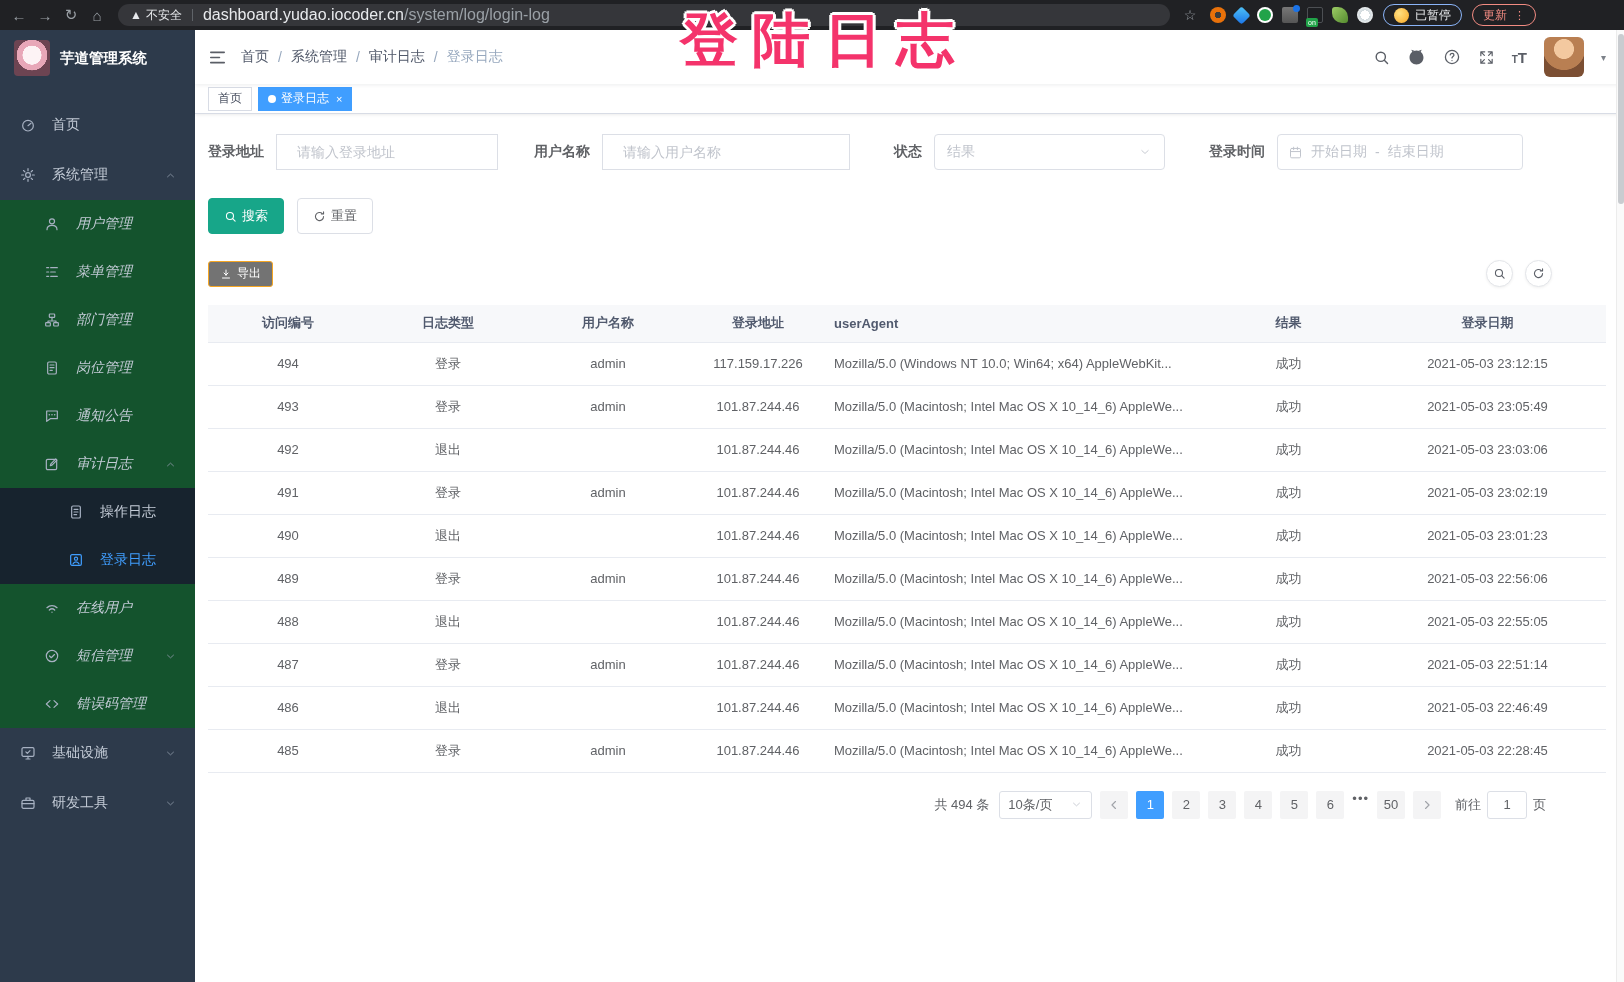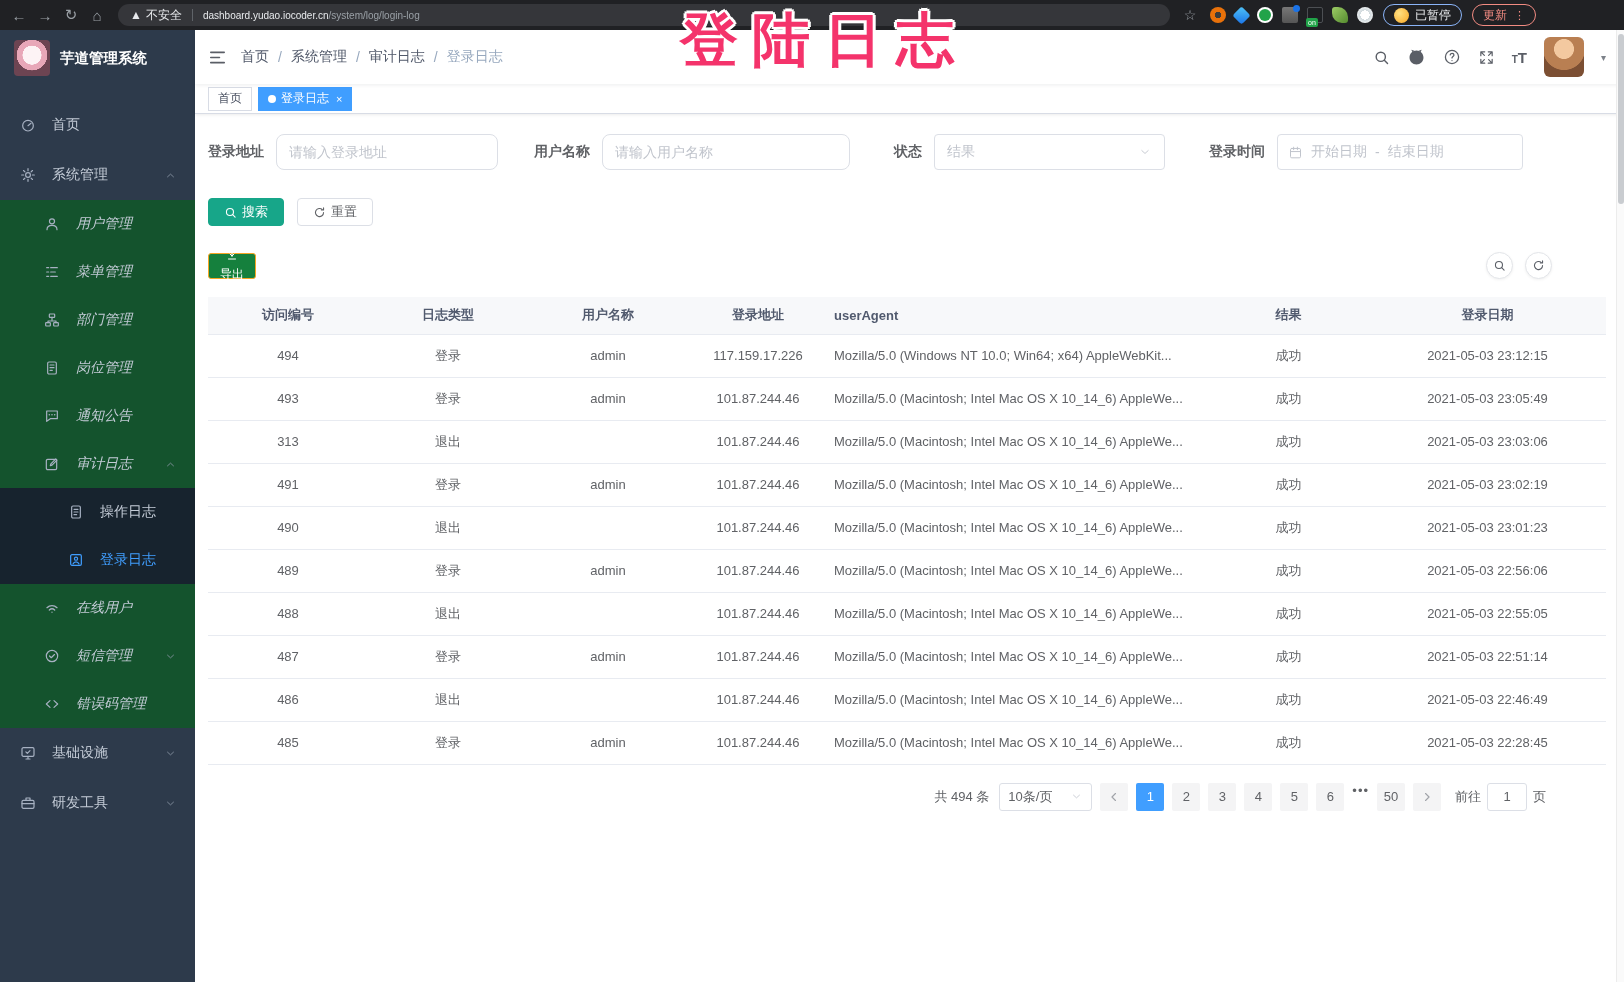--- a/index.html
+++ b/index.html
@@ -5,21 +5,21 @@
   * { margin:0; padding:0; box-sizing:border-box; }
   html,body { width:1624px; height:982px; overflow:hidden; }
   body { font-family:"Liberation Sans","DejaVu Sans",sans-serif; background:#fff; position:relative; }
 
   
   .browser-bar { position:absolute; top:0; left:0; width:1624px; height:30px; background:#202124; display:flex; align-items:center; z-index:5; }
   .bnav { color:#9aa0a6; font-size:15px; width:26px; text-align:center; cursor:pointer; }
   .url-pill { margin-left:8px; height:22px; width:1052px; background:#35363a; border-radius:11px; display:flex; align-items:center; padding:0 12px; }
   .url-warn { color:#e8eaed; font-size:12px; display:flex; align-items:center; gap:4px; }
   .url-divider { width:1px; height:12px; background:#5f6368; margin:0 10px; }
-  .url-text { color:#e8eaed; font-size:10px; white-space:nowrap; }
+  .url-text { color:#e8eaed; font-size:16px; white-space:nowrap; }
   .url-text .host { color:#e8eaed; } .url-text .path { color:#9aa0a6; }
   .star { color:#9aa0a6; font-size:14px; margin-left:10px; width:20px; text-align:center; }
   .ext-row { display:flex; align-items:center; gap:9px; margin-left:10px; }
   .ext { width:16px; height:16px; border-radius:50%; position:relative; cursor:pointer; }
   .ext.orange { background:radial-gradient(circle at 50% 50%, #3c3c3c 28%, #e8710a 30%); }
   .ext.diamond { border-radius:3px; transform:rotate(45deg); background:linear-gradient(135deg,#4fc3f7,#1a73e8); width:13px; height:13px; }
   .ext.greenv { background:#fff; display:flex; align-items:center; justify-content:center; }
   .ext.greenv::after { content:""; width:12px; height:12px; border-radius:50%; background:#21a349; }
   .ext.grid { border-radius:2px; background:linear-gradient(#777,#555); }
   .ext.grid::after { content:""; position:absolute; right:-2px; top:-2px; width:7px; height:7px; border-radius:50%; background:#1a73e8; }
@@ -78,32 +78,32 @@
   .tag { height:24px; display:inline-flex; align-items:center; font-size:12px; padding:0 9px; border:1px solid #d8dce5; background:#fff; color:#495060; cursor:pointer; gap:5px; }
   .tag.active { background:#409EFF; border-color:#409EFF; color:#fff; }
   .tag .tag-dot { width:8px; height:8px; border-radius:50%; background:#fff; }
   .tag .tag-close { font-size:11px; margin-left:2px; }
 
   .content { flex:1; padding:20px 10px 0 13px; overflow:hidden; }
 
   
   .filter-row { display:flex; align-items:center; margin-bottom:28px; }
   .f-label { font-size:14px; font-weight:bold; color:#606266; margin-right:12px; white-space:nowrap; }
-  .f-input { height:36px; border:1px solid #dcdfe6; border-radius:8px; padding:0 12px; font-size:14px; color:#606266; background:#fff; outline:none; font-family:inherit; }
+  .f-input { height:36px; border:1px solid #dcdfe6; border-radius:0; padding:0 20px; font-size:14px; color:#606266; background:#fff; outline:none; font-family:inherit; }
   .f-input::placeholder { color:#c0c4cc; }
   .w-addr { width:222px; margin-right:36px; }
   .w-user { width:248px; margin-right:44px; }
   .select-box { width:231px; height:36px; border:1px solid #dcdfe6; border-radius:4px; display:flex; align-items:center; padding:0 12px; color:#c0c4cc; font-size:14px; cursor:pointer; margin-right:44px; }
   .select-box .caret { margin-left:auto; color:#c0c4cc; display:inline-flex; }
   .range-box { width:246px; height:36px; border:1px solid #dcdfe6; border-radius:4px; display:flex; align-items:center; padding:0 10px; font-size:14px; color:#c0c4cc; gap:8px; }
   .range-box .cal { display:inline-flex; color:#c0c4cc; }
   .range-box .sep { color:#c0c4cc; }
 
   .btn-row { display:flex; align-items:center; gap:13px; margin-bottom:26px; }
-  .btn { height:28px; border-radius:4px; display:inline-flex; align-items:center; justify-content:center; font-size:13px; padding:0 15px; cursor:pointer; gap:5px; border:1px solid transparent; }
+  .btn { height:36px; border-radius:4px; display:inline-flex; align-items:center; justify-content:center; font-size:13px; padding:0 15px; cursor:pointer; gap:5px; border:1px solid transparent; }
   .btn .bi { display:inline-flex; }
   .btn-search { color:#fff; }
   .btn-reset { background:#fff; border-color:#dcdfe6; color:#606266; }
   .toolbar-row { display:flex; align-items:center; margin-bottom:18px; }
   .btn-export { height:26px; font-size:12px; padding:0 11px; border-radius:3px; color:#fff; }
   .toolbar-right { margin-left:auto; display:flex; gap:12px; padding-right:62px; }
   .circle-btn { width:27px; height:27px; border-radius:50%; border:1px solid #e3e5e9; background:#fff; box-shadow:0 1px 3px rgba(0,0,0,.06); display:flex; align-items:center; justify-content:center; color:#5a5e66; cursor:pointer; }
 
   
   table.log-table { border-collapse:collapse; width:1398px; table-layout:fixed; font-size:13px; }
@@ -442,21 +442,21 @@
           <span class="bi" id="reset-btn-icon">
               <svg viewBox="0 0 24 24" width="13" height="13" fill="none" stroke="currentColor" stroke-width="2" stroke-linecap="round" stroke-linejoin="round">
                 <path d="M19.5 12a7.5 7.5 0 11-2.2-5.3M19.5 3.5v4h-4"></path>
               </svg>
             </span>
           <span>重置</span>
         </button>
       </div>
 
       <div class="toolbar-row">
-        <button class="btn btn-export" id="btn-export" style="background: #15803d; border-color: rgb(245, 166, 35); flex-direction: column;">
+        <button class="btn btn-export" id="btn-export" style="background: #737373; border-color: rgb(245, 166, 35);">
           <span class="bi" id="export-btn-icon">
               <svg viewBox="0 0 24 24" width="12" height="12" fill="none" stroke="currentColor" stroke-width="2" stroke-linecap="round" stroke-linejoin="round">
                 <path d="M12 4v10m0 0l-4-4m4 4l4-4M5 20h14"></path>
               </svg>
             </span>
           <span>导出</span>
         </button>
         <div class="toolbar-right">
           <span class="circle-btn" id="tb-search">
               <svg viewBox="0 0 24 24" width="13" height="13" fill="none" stroke="currentColor" stroke-width="2" stroke-linecap="round" stroke-linejoin="round">
@@ -506,21 +506,21 @@
             <tr>
               <td>493</td>
               <td>登录</td>
               <td>admin</td>
               <td>101.87.244.46</td>
               <td class="ua">Mozilla/5.0 (Macintosh; Intel Mac OS X 10_14_6) AppleWe...</td>
               <td>成功</td>
               <td>2021-05-03 23:05:49</td>
             </tr>
             <tr>
-              <td>313</td>
+              <td>492</td>
               <td>退出</td>
               <td></td>
               <td>101.87.244.46</td>
               <td class="ua">Mozilla/5.0 (Macintosh; Intel Mac OS X 10_14_6) AppleWe...</td>
               <td>成功</td>
               <td>2021-05-03 23:03:06</td>
             </tr>
             <tr>
               <td>491</td>
               <td>登录</td>

